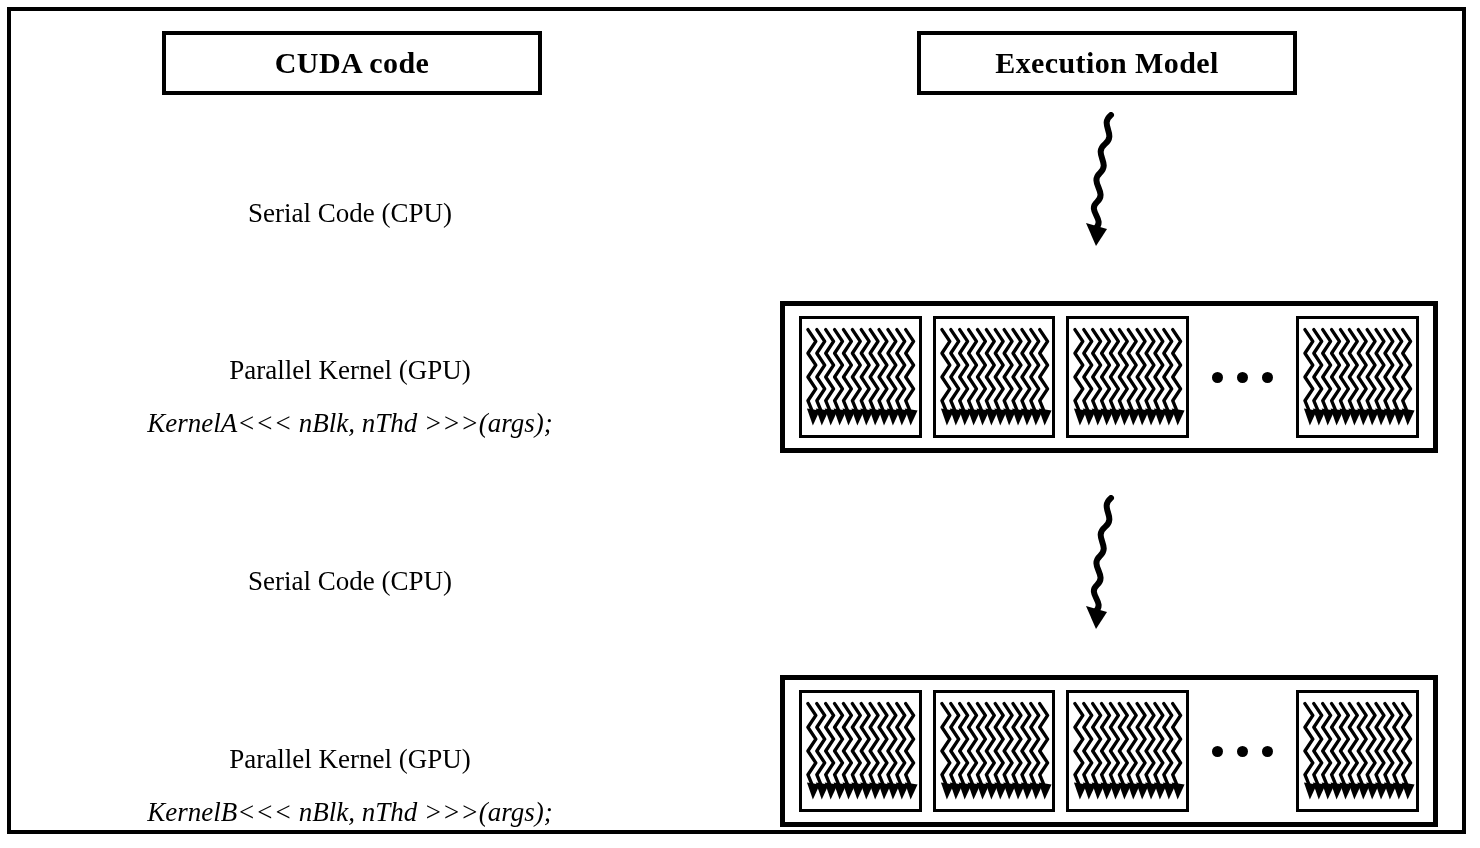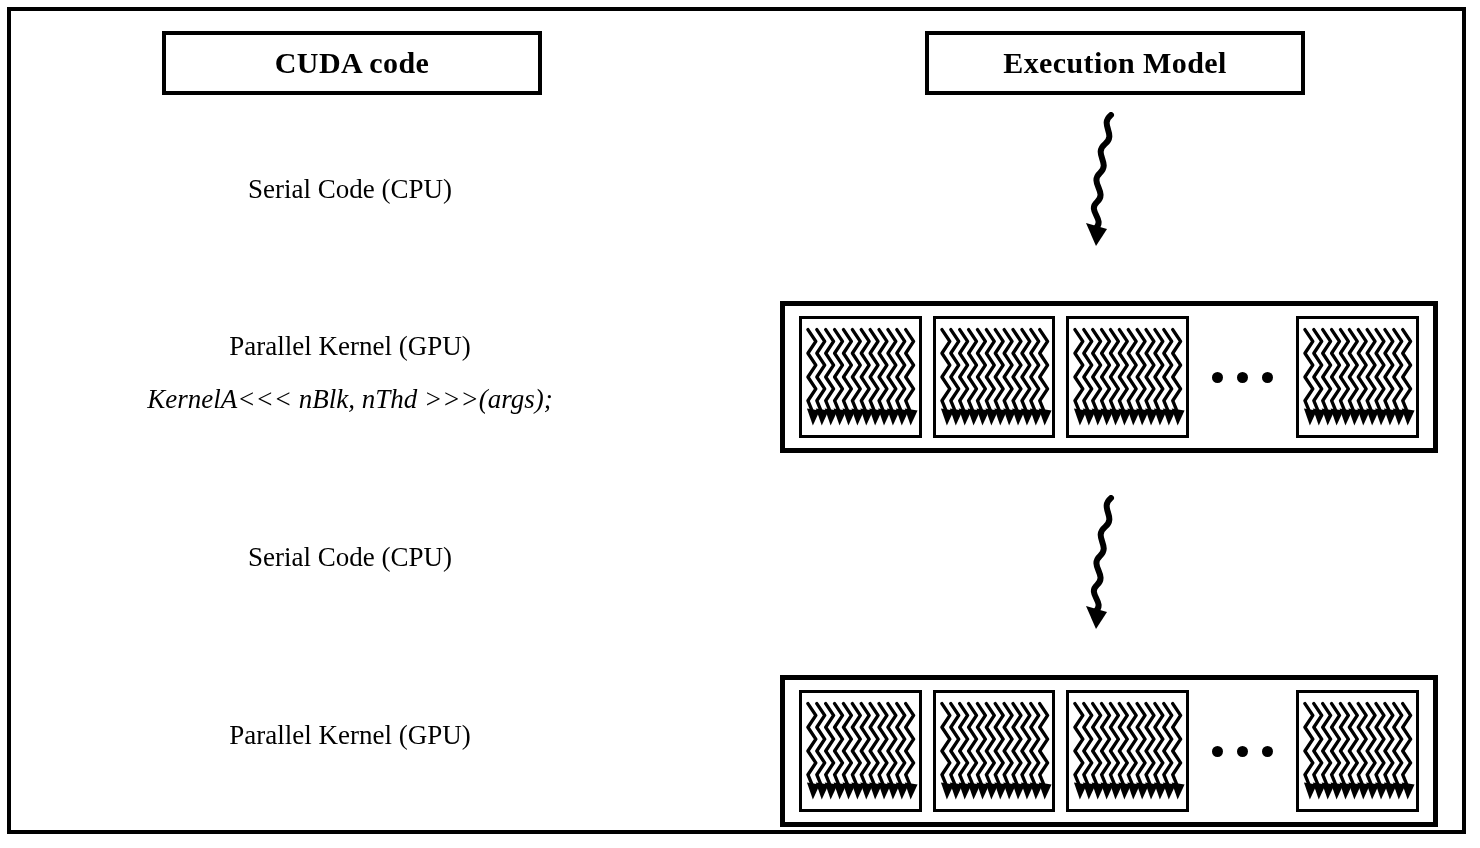--- a/index.html
+++ b/index.html
@@ -45,38 +45,38 @@
     justify-content: center;
   }
   .title-box .title-text {
     font-weight: bold;
     font-size: 30px;
     letter-spacing: 0.4px;
     line-height: 1;
     white-space: nowrap;
   }
   #title-cuda  { left: 162px; top: 31px;  width: 380px; height: 64px; }
-  #title-exec  { left: 917px; top: 31px;  width: 380px; height: 64px; margin-left: 8px; }
+  #title-exec  { left: 917px; top: 31px;  width: 380px; height: 64px; }
 
   
   .code-label {
     position: absolute;
     width: 700px;
     left: 0px;
     text-align: center;
     font-size: 27px;
     line-height: 1.45;
     white-space: nowrap;
   }
   #label-serial-1  { top: 170px; }
   #label-kernel-a  { top: 327px; }
   #label-serial-2  { top: 538px; }
   #label-kernel-b  { top: 716px; }
 
-  .code-label .line { display: block; }
+  .code-label .line { display: block; margin-top: 24px; }
   .code-label .line + .line { margin-top: 14px; font-style: italic; }
 
   
   .squiggle-arrow {
     position: absolute;
     width: 60px;
     height: 140px;
   }
   #squiggle-1 { left: 1077px; top: 112px; }
   #squiggle-2 { left: 1077px; top: 495px; }
@@ -147,20 +147,21 @@
     <span class="line">Parallel Kernel (GPU)</span>
     <span class="line">KernelA&lt;&lt;&lt; nBlk, nThd &gt;&gt;&gt;(args);</span>
   </div>
 
   <div class="code-label" id="label-serial-2">
     <span class="line">Serial Code (CPU)</span>
   </div>
 
   <div class="code-label" id="label-kernel-b">
     <span class="line">Parallel Kernel (GPU)</span>
+    <span class="line">KernelB&lt;&lt;&lt; nBlk, nThd &gt;&gt;&gt;(args);</span>
   </div>
 
   <div class="squiggle-arrow" id="squiggle-1">
     <svg width="60" height="140" viewBox="0 0 60 140">
       <path d="M34 3 C22 13, 40 22, 28 32 C16 42, 34 51, 23 61
                C12 71, 31 80, 20 90 C10 99, 28 107, 19 116" fill="none" stroke="#000" stroke-width="6" stroke-linecap="round"></path>
       <path d="M19 134 L9 111 L30 117 Z" fill="#000"></path>
     </svg>
   </div>
 

